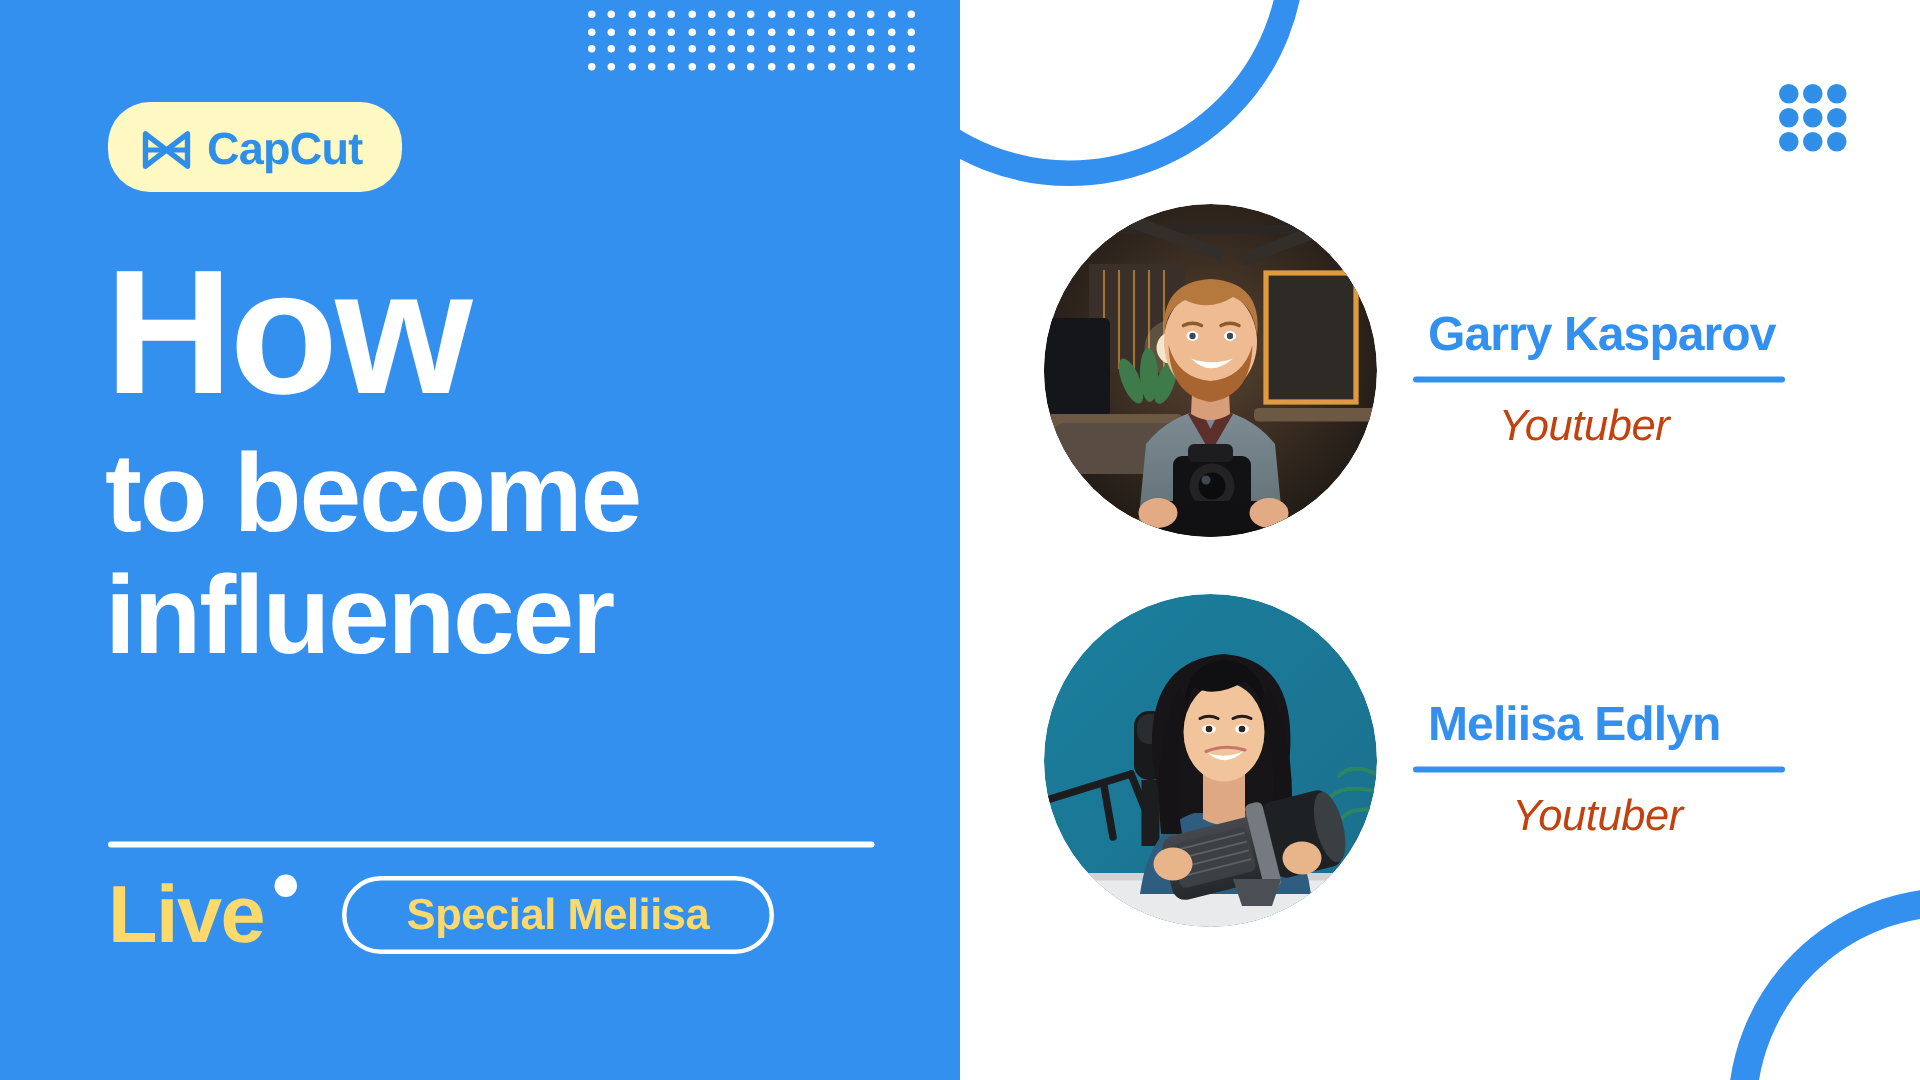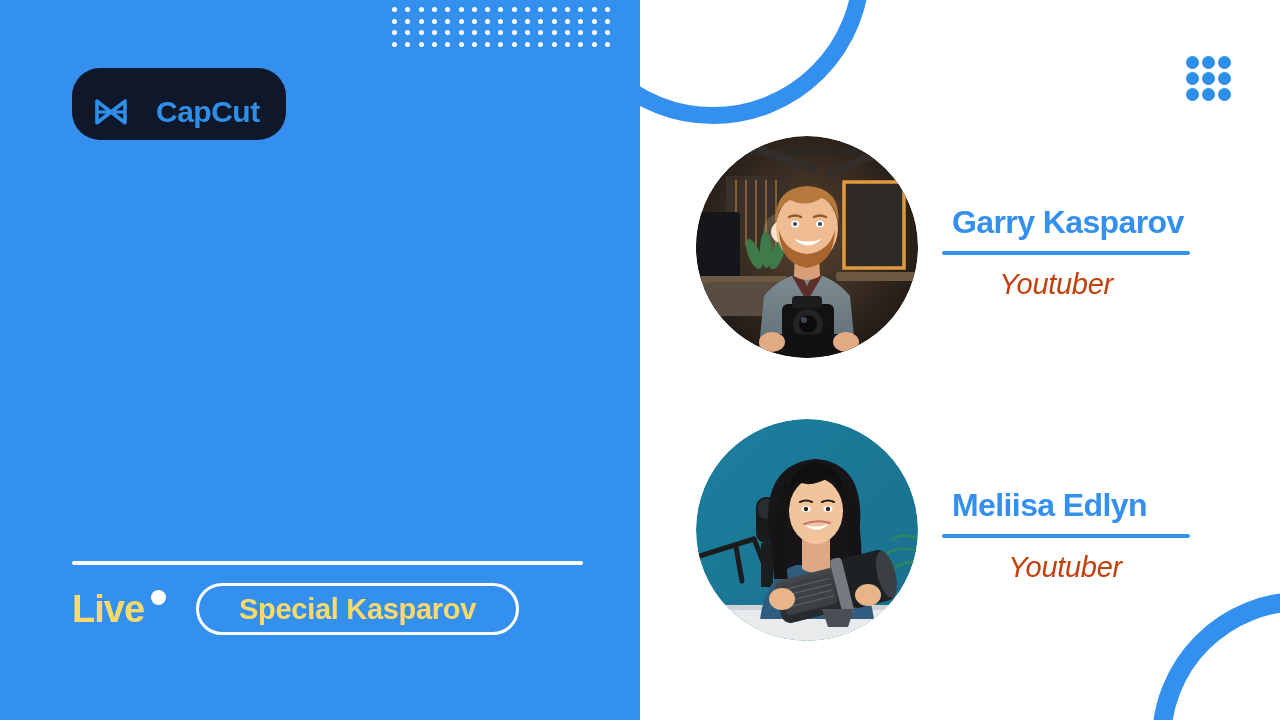--- a/index.html
+++ b/index.html
@@ -94,26 +94,26 @@
     border-radius: 50%;
     z-index: 1;
   }
 
   
   .logo-pill {
     position: absolute;
     left: 72px;
     top: 68px;
     height: 56px;
-    padding: 16px 26px 0 22px;
-    background: #0f172a;
+    padding: 4px 26px 0 22px;
+    background: #fef9c3;
     border-radius: 28px;
     display: flex;
     align-items: center;
-    gap: 28px;
+    gap: 10px;
     z-index: 5;
   }
   .logo-mark {
     width: 34px;
     height: 30px;
     display: block;
     flex: none;
   }
   .logo-word {
     font-size: 30px;
@@ -166,21 +166,21 @@
   .live-row {
     position: absolute;
     left: 72px;
     top: 583px;
     display: flex;
     align-items: center;
     z-index: 5;
   }
   .live-word {
     position: relative;
-    font-size: 38px;
+    font-size: 54px;
     font-weight: bold;
     color: #fcd96b;
     line-height: 1;
     letter-spacing: -1px;
     padding-right: 26px;
   }
   .live-dot {
     position: absolute;
     right: 4px;
     top: 0px;
@@ -210,21 +210,21 @@
   }
 
   
   .guest {
     position: absolute;
     display: flex;
     align-items: center;
     z-index: 5;
   }
   .guest.one { left: 696px; top: 136px; }
-  .guest.two { left: 696px; top: 419px; }
+  .guest.two { left: 696px; top: 396px; }
 
   .avatar {
     width: 222px;
     height: 222px;
     border-radius: 50%;
     overflow: hidden;
     flex: none;
     position: relative;
   }
   .avatar svg { display: block; width: 222px; height: 222px; }
@@ -358,30 +358,35 @@
     </div>
 
   <div class="logo-pill">
     <svg class="logo-mark" viewBox="0 0 34 30">
       <path d="M3 4.2 L3 25.8 L31 4.2 L31 25.8 Z" fill="none" stroke="#2f8fe8" stroke-width="3.6" stroke-linejoin="round"></path>
       <path d="M3 15 L31 15" stroke="#2f8fe8" stroke-width="3.2"></path>
     </svg>
     <span class="logo-word">CapCut</span>
   </div>
 
+  <div class="headline">
+    <div class="headline-xl">How</div>
+    <div class="headline-lg">to become</div>
+    <div class="headline-lg second">influencer</div>
+  </div>
 
   <div class="divider"></div>
 
   <div class="live-row">
     <div class="live-word">
       <span>Live</span>
       <span class="live-dot"></span>
     </div>
     <div class="edition-pill">
-      <span class="edition-label">Special Kasparov</span>
+      <span class="edition-label">Special Meliisa</span>
     </div>
   </div>
 
   <div class="guest one">
     <div class="avatar">
       <svg viewBox="0 0 222 222">
         <defs>
           <clipPath id="c1">
               <circle cx="111" cy="111" r="111"></circle>
             </clipPath>

